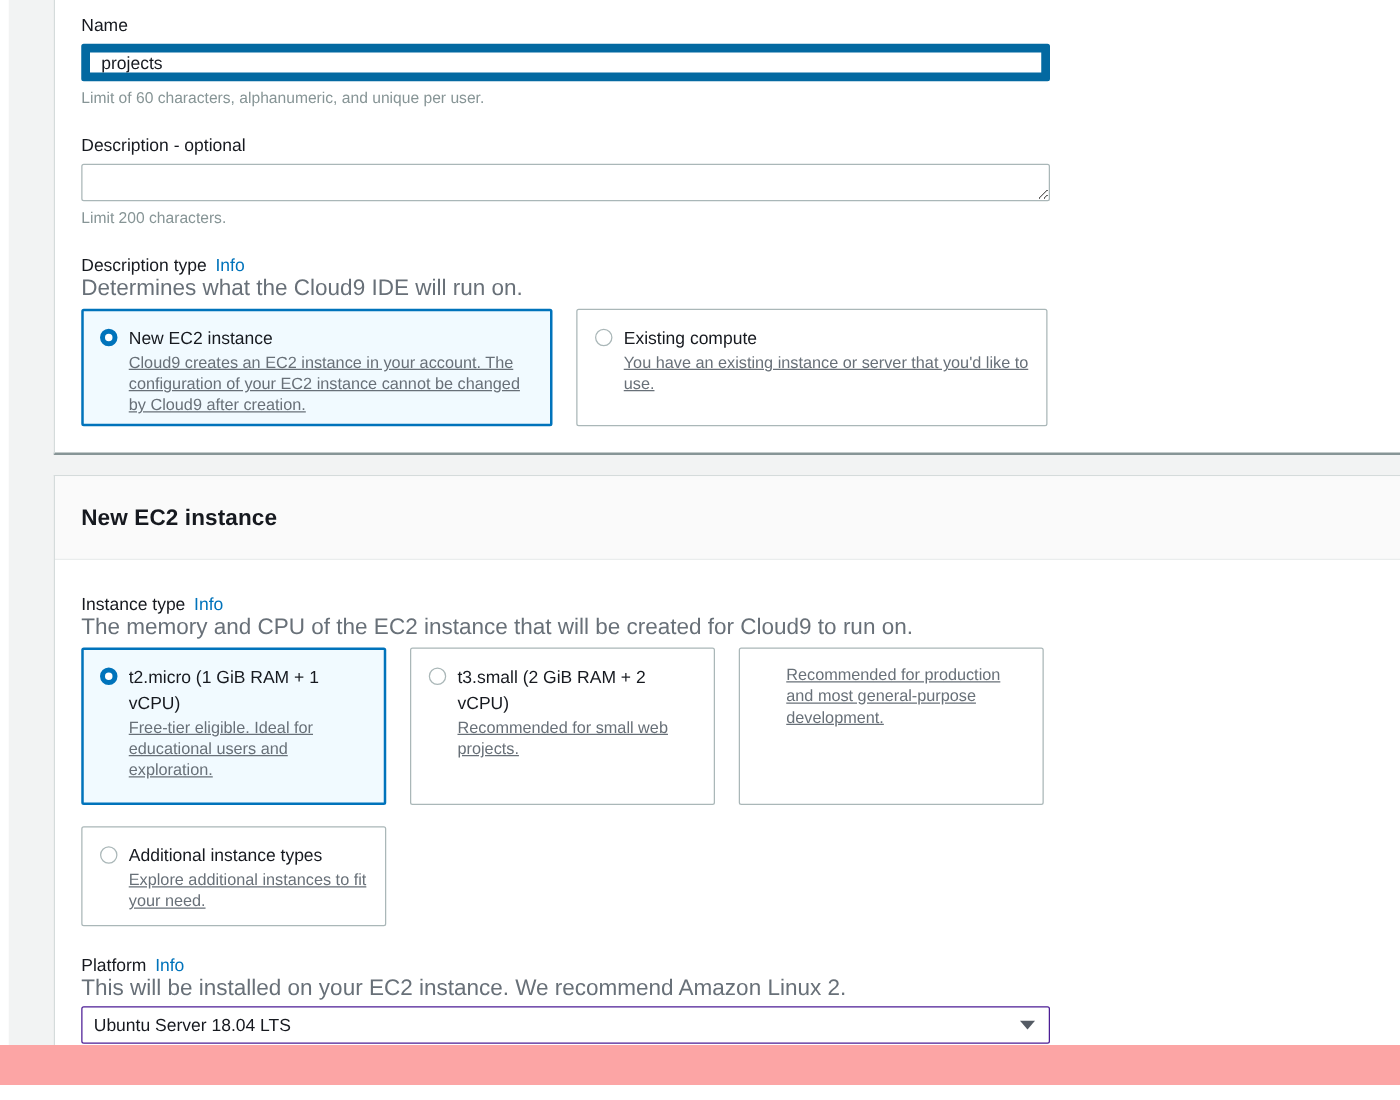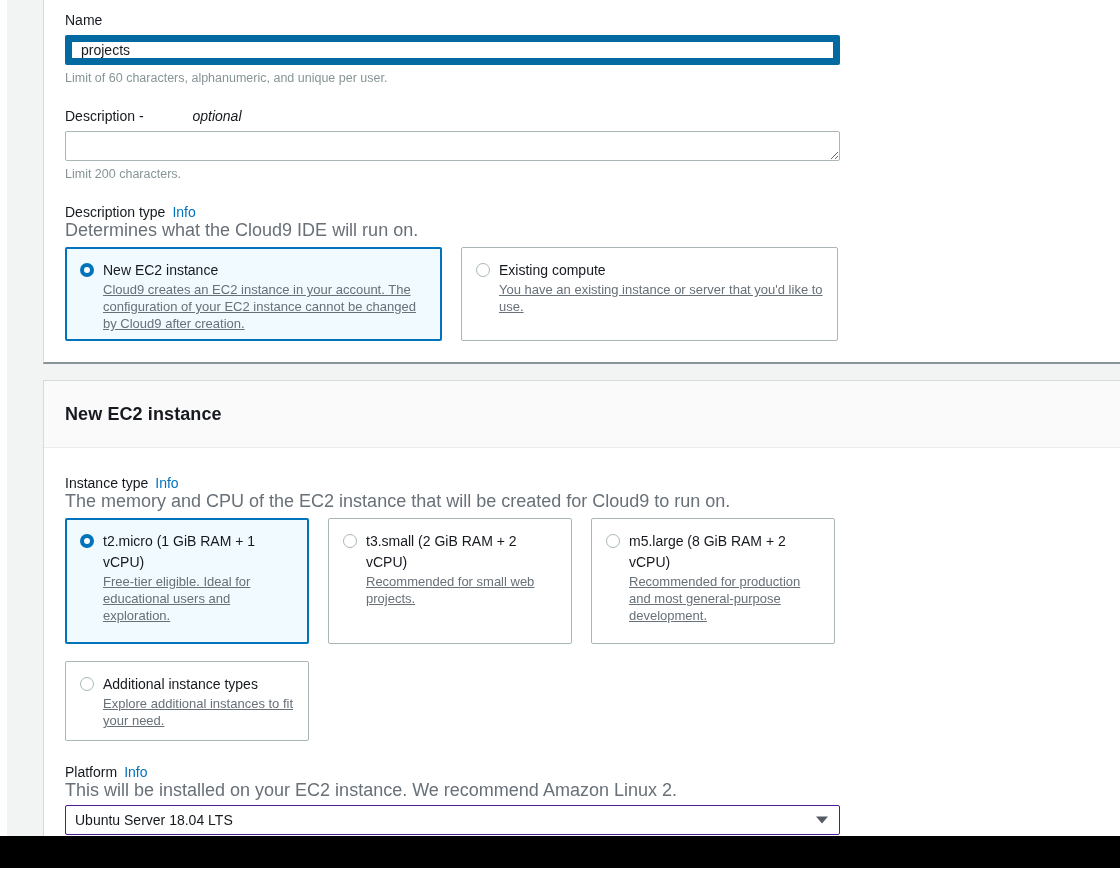--- a/index.html
+++ b/index.html
@@ -11,21 +11,21 @@
     font-family: "Liberation Sans", sans-serif;
     -webkit-font-smoothing: antialiased;
   }
 
   
   #page {
     position: relative;
     width: 1120px;
     height: 868px;
     overflow: hidden;
-    background: #000000;
+    background: #fca5a5;
   }
   
   #viewport {
     position: absolute;
     left: 0; top: 0;
     width: 1120px;
     height: 836px;
     background: #ffffff;
     overflow: hidden;
   }
@@ -74,24 +74,22 @@
 
   
   .field { margin: 0; }
   .field-label {
     font-size: 14px;
     color: #16191f;
     line-height: 18px;
     display: block;
   }
   .field-label .opt {
-    font-style: italic;
     font-weight: normal;
     color: #16191f;
-    margin-left: 45px;
   }
   .info-link {
     color: #0073bb;
     font-size: 14px;
     text-decoration: none;
     margin-left: 7px;
     cursor: pointer;
   }
   .field-desc {
     font-size: 18px;
@@ -293,24 +291,20 @@
 
             <div class="tile">
               <div class="tile-head">
                 <span class="radio"></span>
                 <span class="tile-title">t3.small (2 GiB RAM + 2 vCPU)</span>
               </div>
               <div class="tile-desc">Recommended for small web projects.</div>
             </div>
 
             <div class="tile">
-              <div class="tile-head">
-                <span class="radio"></span>
-                <span class="tile-title">m5.large (8 GiB RAM + 2 vCPU)</span>
-              </div>
               <div class="tile-desc">Recommended for production and most general-purpose development.</div>
             </div>
           </div>
 
           <div class="tile-row" style="margin-top:17px;">
             <div class="tile" id="tile-additional">
               <div class="tile-head">
                 <span class="radio"></span>
                 <span class="tile-title">Additional instance types</span>
               </div>

